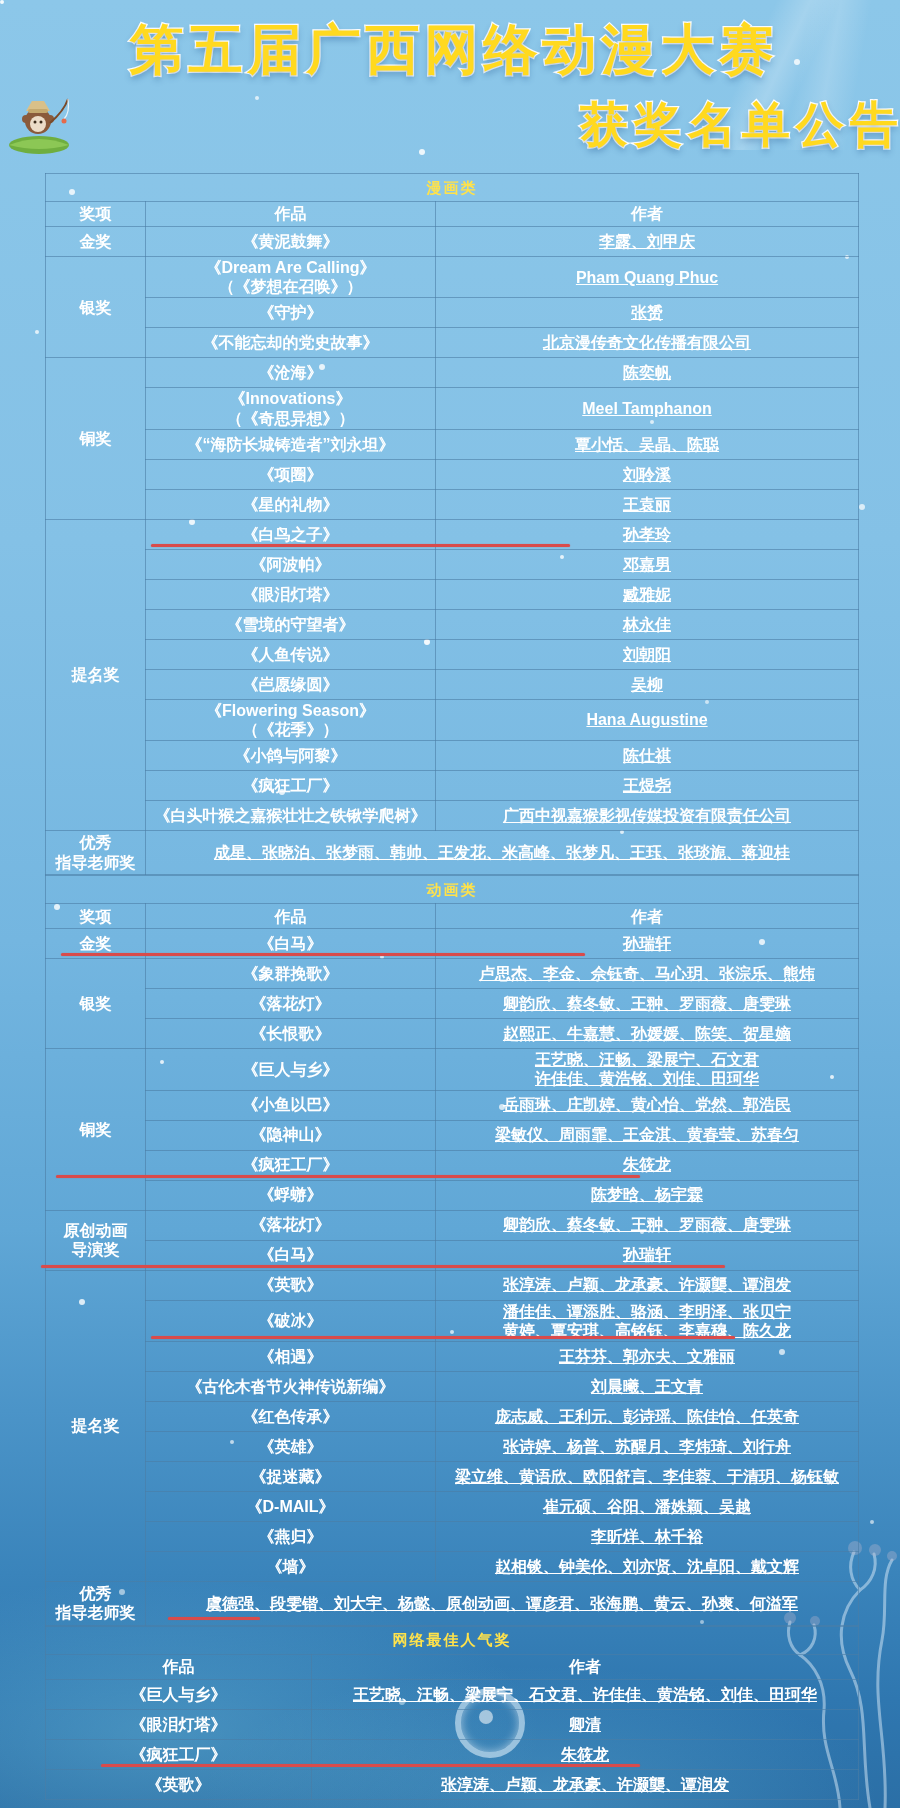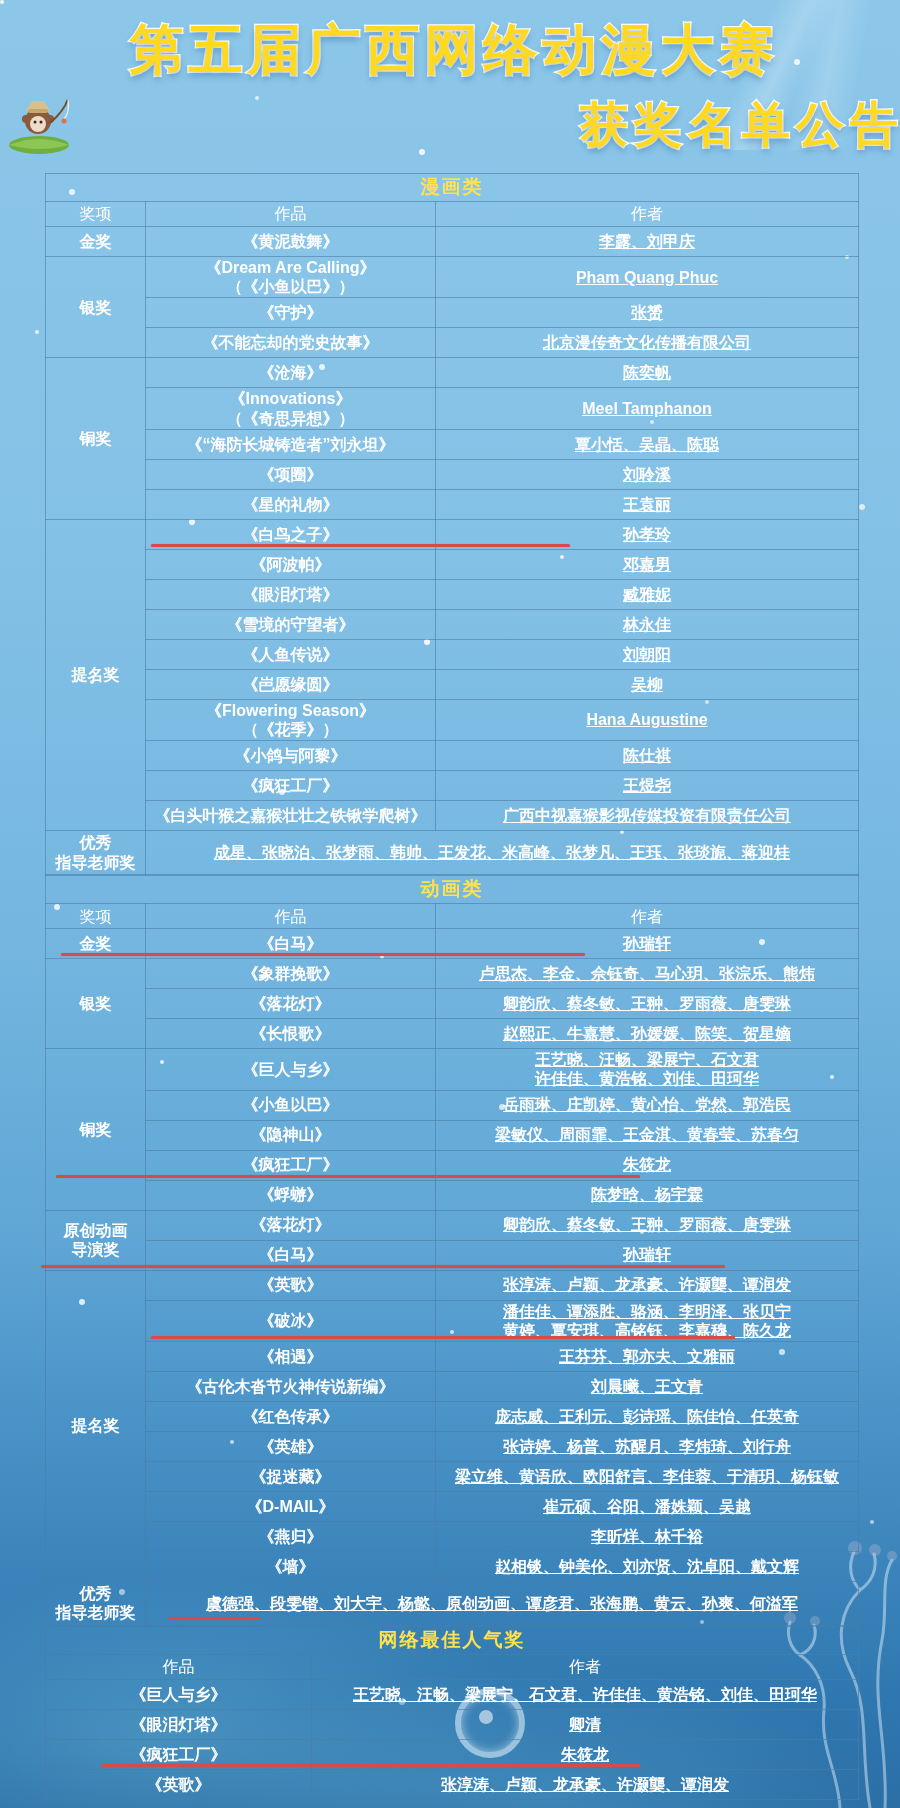--- a/index.html
+++ b/index.html
@@ -54,22 +54,22 @@
   .t-line2-row{margin-top:6px;display:flex;align-items:center;justify-content:space-between;}
   .t-line2{font-size:48px;font-weight:800;letter-spacing:6px;color:#ffd91f;
     -webkit-text-stroke:2.5px #ffffff;paint-order:stroke fill;
     text-shadow:0 4px 6px rgba(20,70,130,.35);}
 
   
   .table-wrap{position:absolute;left:45px;top:173px;width:813px;z-index:2;}
   table.awards{border-collapse:collapse;width:813px;table-layout:fixed;color:#ffffff;}
   table.awards td{border:1px solid rgba(75,125,165,.6);text-align:center;vertical-align:middle;
     font-weight:600;font-size:16px;line-height:1.2;padding:1px 3px;overflow:visible;}
-  tr.cat-row td{color:#ffe24a;font-weight:800;font-size:19px;letter-spacing:2px;height:25px;}
-  tr.cols-row td{font-weight:400;height:22px;}
+  tr.cat-row td{color:#ffe24a;font-weight:800;font-size:15px;letter-spacing:2px;height:25px;}
+  tr.cols-row td{font-weight:700;height:22px;}
   tr.single{height:30px;} tr.double{height:39px;} tr.teacher{height:44px;}
   td .cellline{display:block;}
   td.rel{position:relative;text-decoration:underline;}
   .mark-line{position:absolute;height:3px;background:#d94b4b;bottom:2px;border-radius:2px;
     box-shadow:0 0 1px rgba(217,75,75,.7);z-index:4;}
   .m1{left:-285px;right:288px;}
   .m2{left:-375px;right:273px;}
   .m3{left:-380px;right:218px;}
   .m4{left:-395px;right:133px;}
   .m5{left:-285px;right:123px;}
@@ -148,21 +148,21 @@
           <td class="rel">
             <span class="cellline">李露、刘甲庆</span>
           </td>
         </tr>
         <tr class="double">
           <td rowspan="3">
             <span class="cellline">银奖</span>
           </td>
           <td>
             <span class="cellline">《Dream Are Calling》</span>
-            <span class="cellline">（《小鱼以巴》）</span>
+            <span class="cellline">（《梦想在召唤》）</span>
           </td>
           <td class="rel">
             <span class="cellline">Pham Quang Phuc</span>
           </td>
         </tr>
         <tr class="single">
           <td>
             <span class="cellline">《守护》</span>
           </td>
           <td class="rel">

